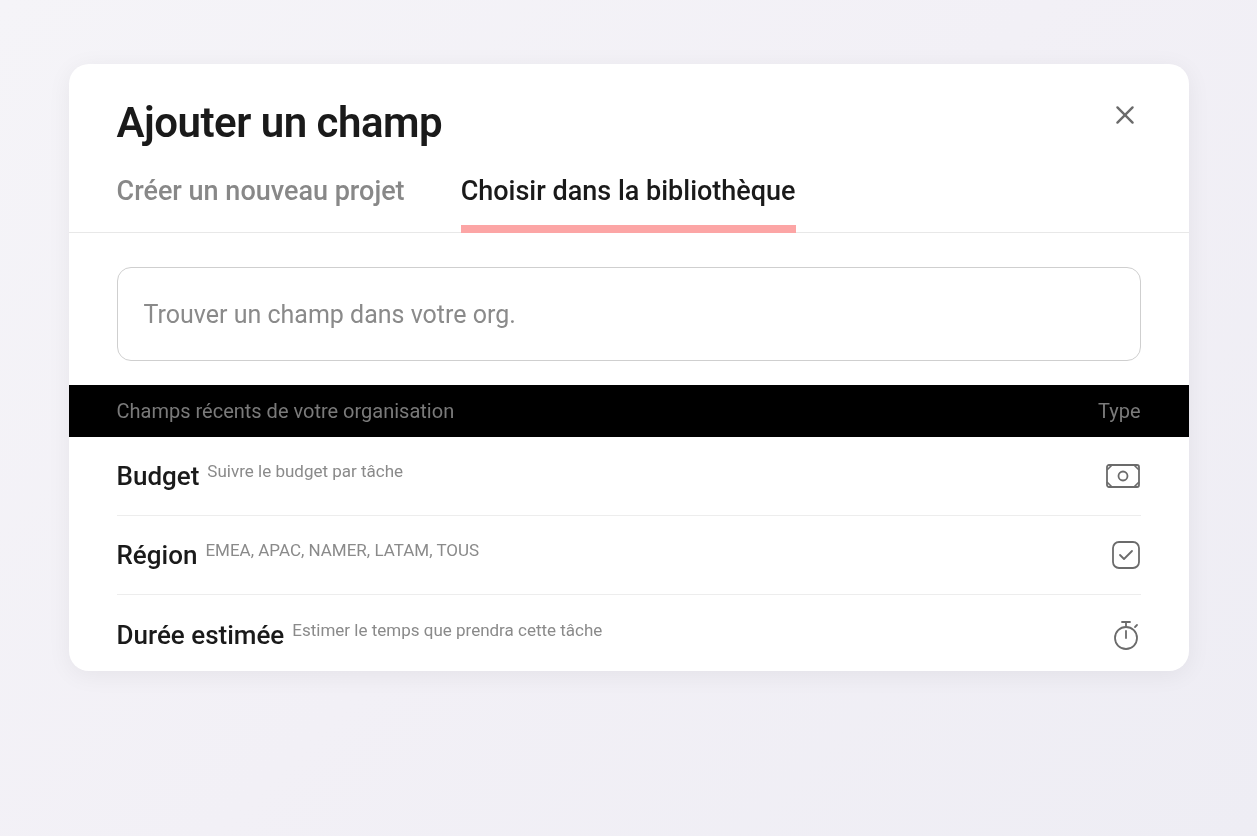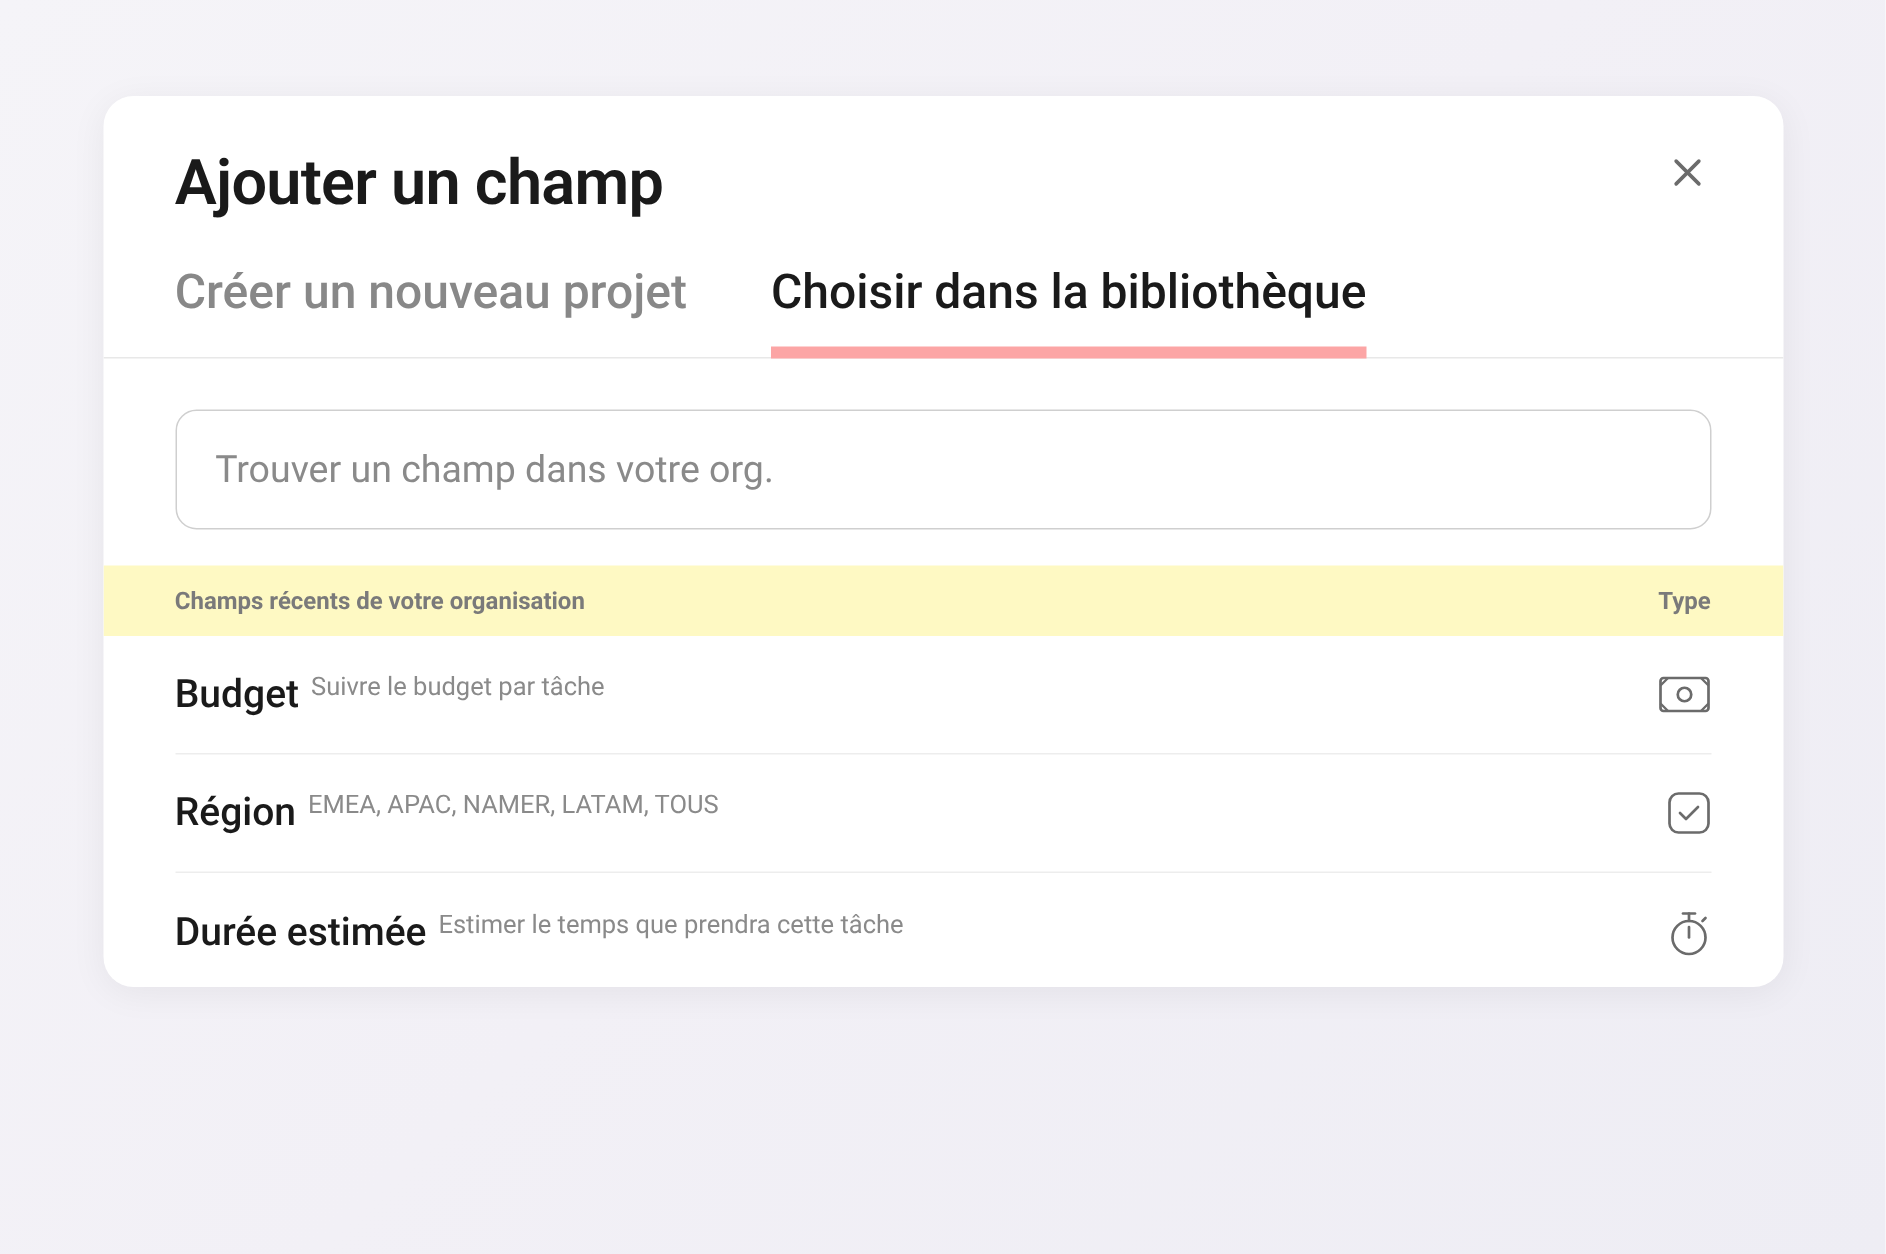--- a/index.html
+++ b/index.html
@@ -48,58 +48,57 @@
       background: transparent;
       border: none;
     }
     .tabs {
       display: flex;
       gap: 56px;
       padding: 28px 48px 0 48px;
       border-bottom: 1px solid #e8e8e8;
     }
     .tab {
-      font-size: 32px;
+      font-size: 27px;
       font-weight: 500;
       padding-bottom: 18px;
       cursor: pointer;
       color: #888888;
       border-bottom: 2px solid transparent;
       margin-bottom: -1px;
     }
     .tab.active {
       color: #1a1a1a;
       border-bottom: 8px solid #fca5a5;
     }
     .search-wrap {
       padding: 34px 48px 24px 48px;
     }
     .search-input {
       width: 100%;
-      height: 80px;
+      height: 94px;
       border: 1.5px solid #cfcfcf;
       border-radius: 14px;
       font-size: 25px;
       padding: 0 26px;
       color: #0f766e;
       outline: none;
       font-family: inherit;
     }
     .search-input::placeholder {
       color: #8a8a8a;
     }
     .list-header {
       display: flex;
       justify-content: space-between;
       align-items: center;
       padding: 14px 48px;
-      background: #fef9c3;
-      font-size: 16px;
+      background: #000000;
+      font-size: 20px;
       color: #7a7a7a;
-      font-weight: bold;
     }
     .list {
       padding: 0 48px;
     }
     .list-item {
       display: flex;
       justify-content: space-between;
       align-items: center;
       padding: 24px 0;
       border-bottom: 1px solid #ededed;

